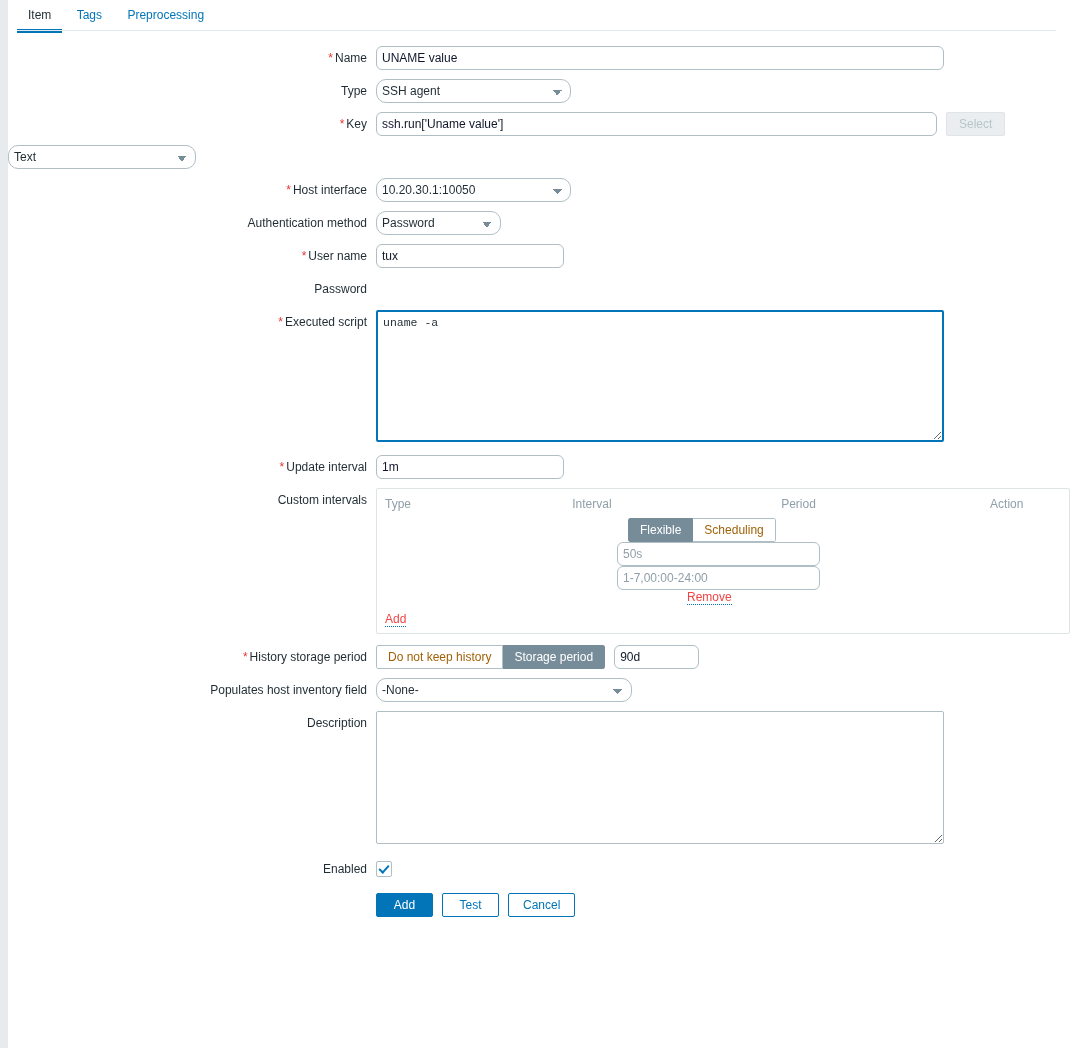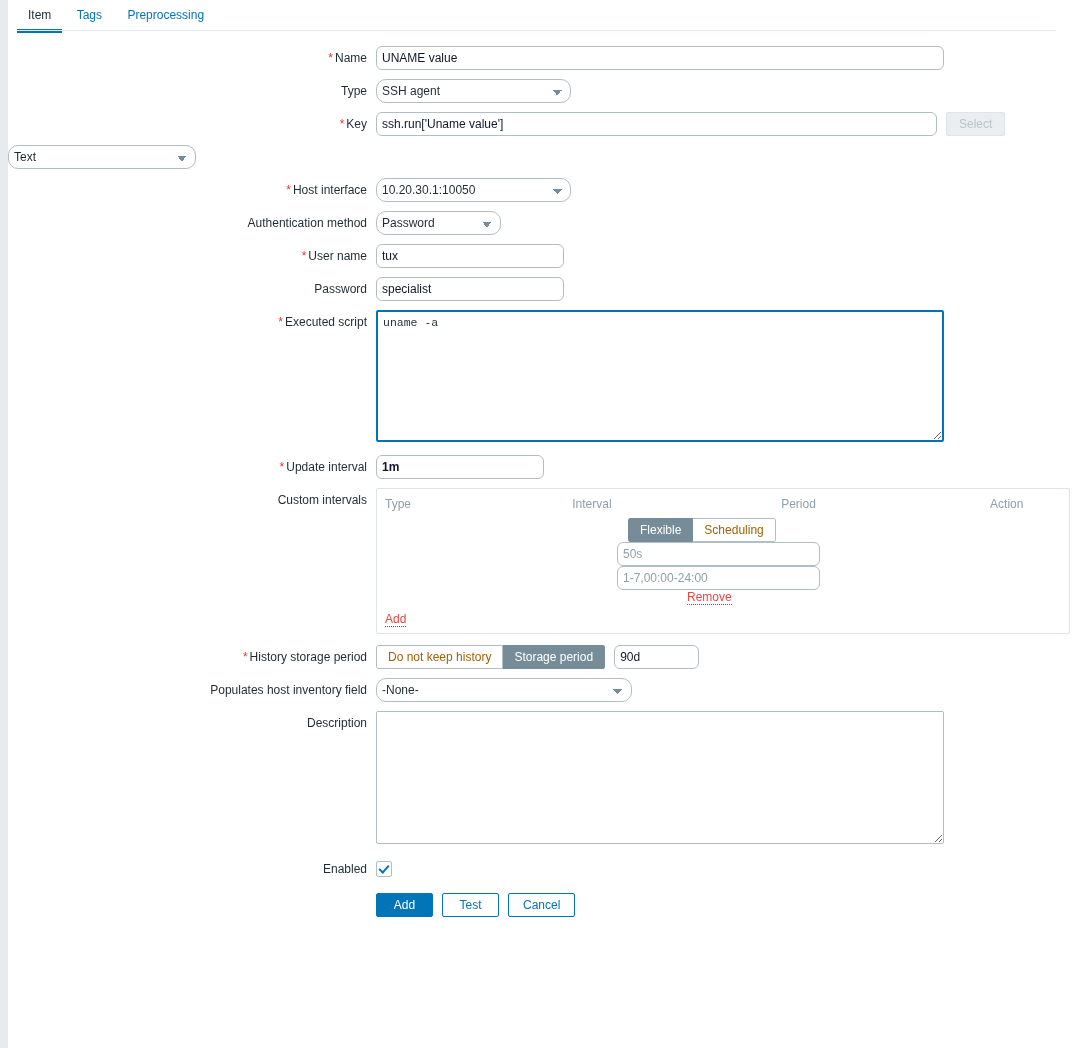--- a/index.html
+++ b/index.html
@@ -341,36 +341,33 @@
 
     <div class="row">
       <div class="label"><span class="req">*</span><span>User name</span></div>
       <div class="field">
         <input class="txt" style="width: 188px;" value="tux">
       </div>
     </div>
 
     <div class="row">
       <div class="label"><span>Password</span></div>
-      <div class="field">
-        <input class="txt" style="width: 188px;" value="specialist">
-      </div>
     </div>
 
     <div class="row">
       <div class="label"><span class="req">*</span><span>Executed script</span></div>
       <div class="field">
         <textarea class="ta mono focused" style="width: 568px; height: 132px;">uname -a</textarea>
       </div>
     </div>
 
     <div class="row" style="margin-top:13px">
       <div class="label"><span class="req">*</span><span>Update interval</span></div>
       <div class="field">
-        <input class="txt" style="width: 168px; font-weight: bold;" value="1m">
+        <input class="txt" style="width: 188px;" value="1m">
       </div>
     </div>
 
     <div class="row">
       <div class="label"><span>Custom intervals</span></div>
       <div class="field">
         <div class="ci-box">
           <div class="ci-head">
             <div class="c-type">Type</div>
             <div class="c-intv">Interval</div>

